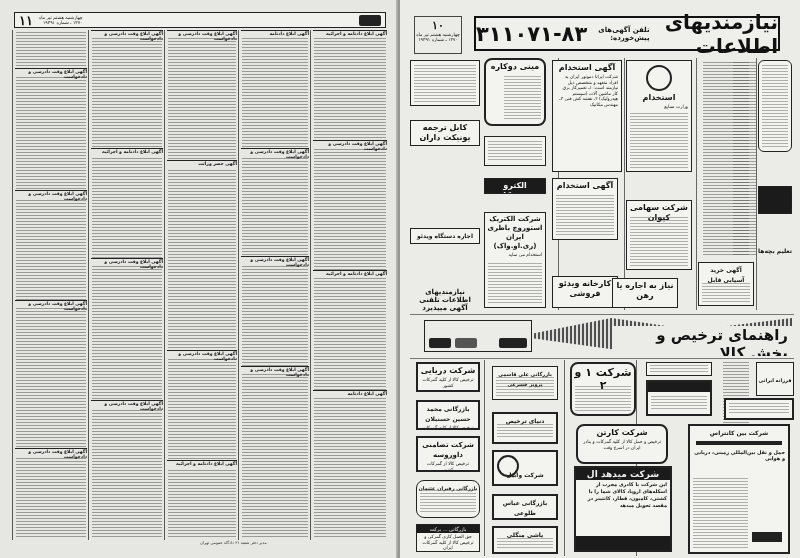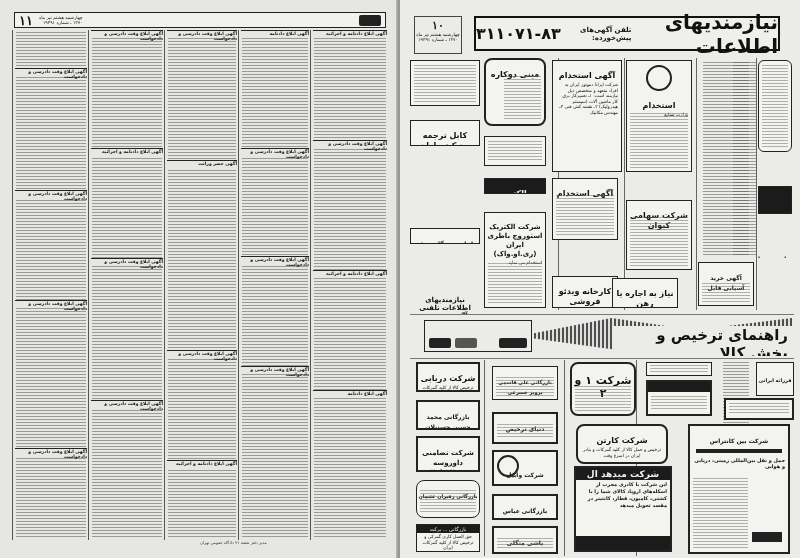--- a/index.html
+++ b/index.html
@@ -11,32 +11,32 @@
   
   .lp-header{position:absolute;left:14px;top:12px;width:372px;height:16px;border:1px solid #222;background:#f1f1ee;display:flex;align-items:center;justify-content:space-between;padding:0 4px;box-sizing:border-box;}
   .pnum{font-weight:bold;font-size:13px;font-family:"DejaVu Serif",serif;}
   .small{font-size:4.5px;line-height:5px;direction:rtl;text-align:right;}
   .logo{width:22px;height:11px;background:#222;border-radius:2px;}
   .rp-datebox{position:absolute;left:14px;top:16px;width:48px;height:38px;border:1px solid #444;text-align:center;box-sizing:border-box;padding-top:2px;}
   .rp-datebox .pnum{font-size:11px;display:block;}
   .rp-banner{position:absolute;left:74px;top:16px;width:306px;height:35px;border:2px solid #111;box-sizing:border-box;display:flex;align-items:center;justify-content:center;direction:rtl;gap:6px;background:#efefec;}
   .banner-title{font-weight:900;font-size:20px;letter-spacing:-1px;}
   .banner-sub{font-size:7px;font-weight:bold;}
-  .banner-phone{font-weight:900;font-size:16px;font-family:"DejaVu Sans",sans-serif;}
+  .banner-phone{font-weight:900;font-size:21px;font-family:"DejaVu Sans",sans-serif;}
   
   .col{position:absolute;top:30px;bottom:18px;border-left:1px solid #555;overflow:hidden;}
   .col .fill{position:absolute;inset:2px 3px;background:
     repeating-linear-gradient(180deg,#5a5a58 0 1px,transparent 1px 3px);opacity:.55;}
   .notice-head{position:absolute;left:2px;right:2px;height:7px;background:#e6e6e3;border-top:1px solid #222;}
   .notice-head span{display:block;font-size:4.5px;direction:rtl;text-align:right;font-weight:bold;}
   
   .ad{position:absolute;border:1px solid #222;background:#f3f3f0;box-sizing:border-box;overflow:hidden;direction:rtl;text-align:center;}
   .ad.dark{background:#1b1b1b;color:#f2f2f2;}
   .ad.round{border-radius:8px;border-width:2px;}
-  .ad .t{font-weight:bold;font-size:8px;line-height:10px;display:block;margin-top:10px;}
+  .ad .t{font-weight:bold;font-size:8px;line-height:10px;display:block;margin-top:2px;}
   .ad .t.big{font-size:11px;line-height:13px;}
   .ad .b{display:block;font-size:4.5px;line-height:5.5px;padding:1px 3px;text-align:right;}
   .ad .lines{position:absolute;left:3px;right:3px;bottom:3px;top:16px;background:repeating-linear-gradient(180deg,#6a6a68 0 1px,transparent 1px 3px);opacity:.5;}
   .emblem{width:22px;height:22px;border-radius:50%;border:2px solid #222;margin:4px auto 0;}
   .vrule{position:absolute;width:1px;background:#666;}
   .hrule{position:absolute;height:1px;background:#777;}
   .goods-banner{position:absolute;left:22px;top:316px;width:370px;height:40px;overflow:hidden;}
   .goods-pattern{position:absolute;left:112px;top:2px;width:258px;height:34px;background:repeating-linear-gradient(90deg,#333 0 2px,#ddd 2px 4px);clip-path:polygon(0 45%,30% 0,62% 35%,100% 0,100% 100%,70% 60%,38% 100%,0 60%);opacity:.85;}
   .goods-title{position:absolute;left:190px;top:10px;font-weight:900;font-size:15px;direction:rtl;background:#ebebe8;padding:0 4px;}
   .goods-img{position:absolute;left:2px;top:4px;width:106px;height:30px;border:1px solid #222;background:

